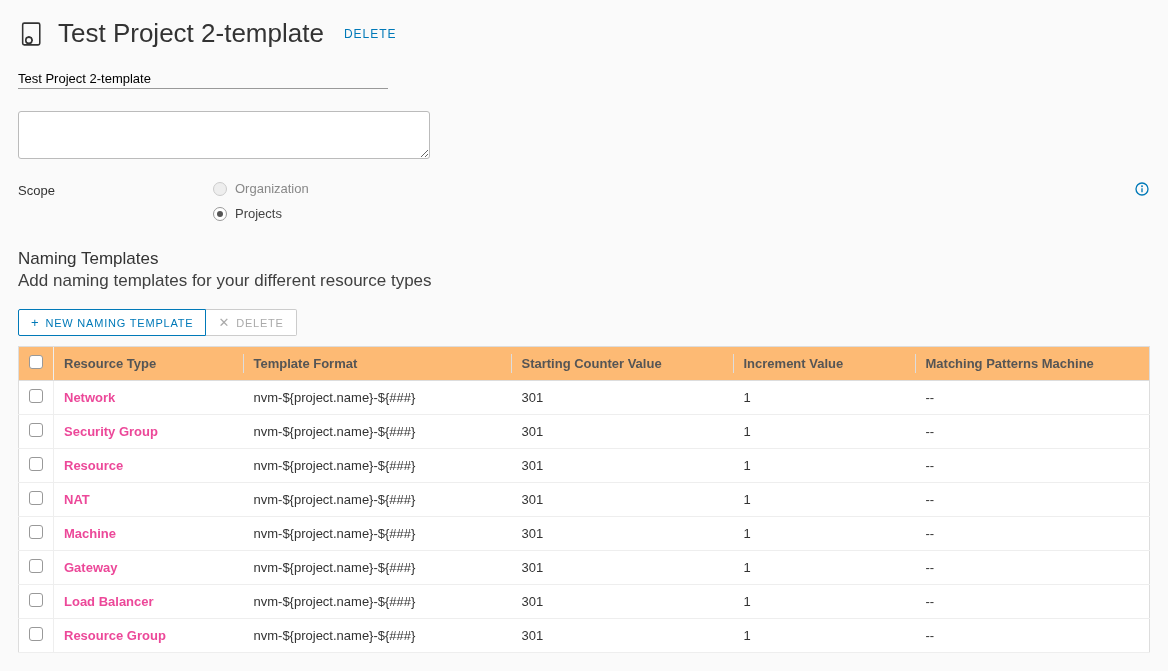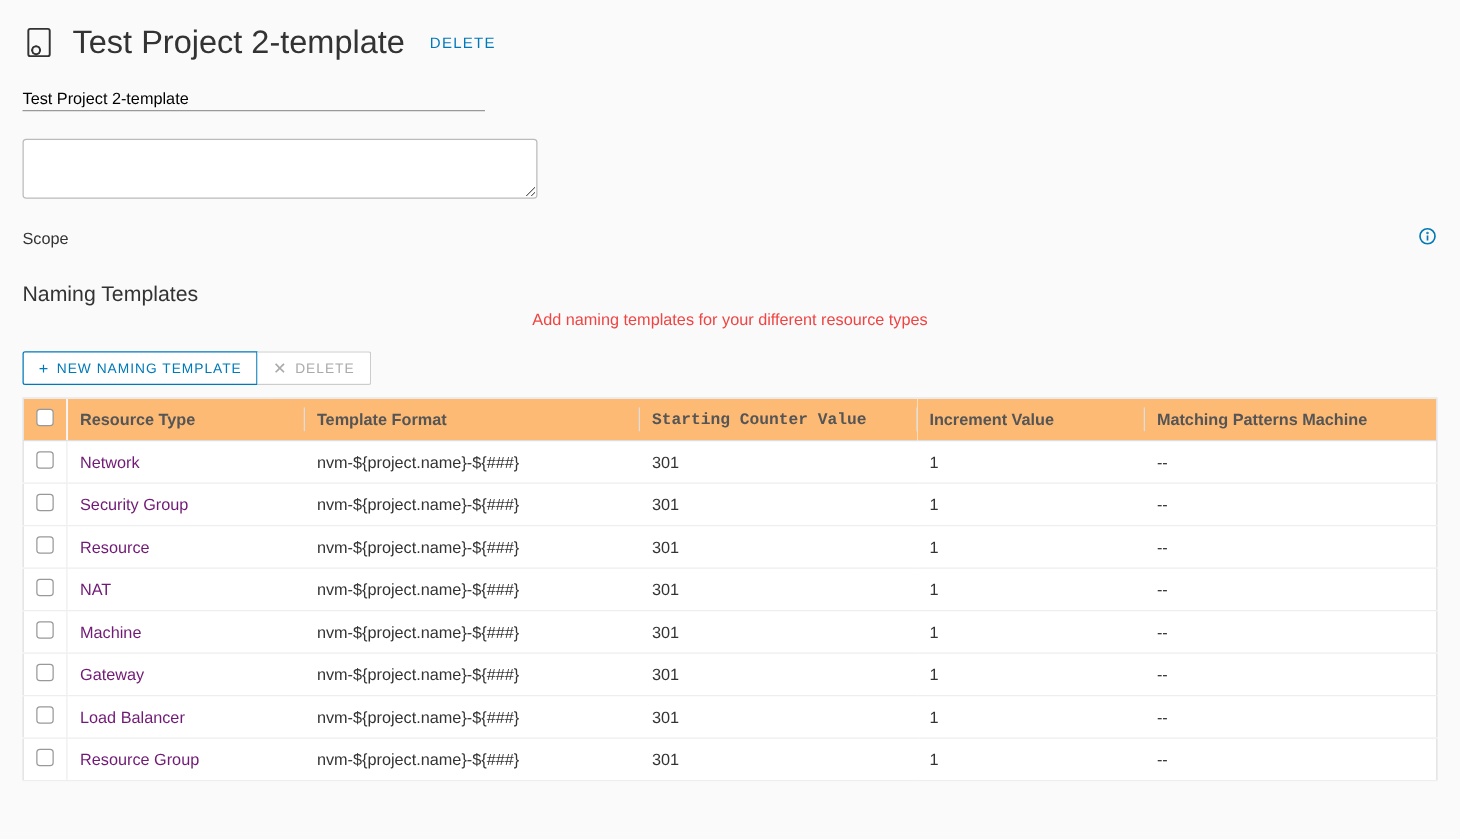--- a/index.html
+++ b/index.html
@@ -85,24 +85,23 @@
     justify-content: flex-end;
   }
   .section-title {
     font-size: 17px;
     color: #333;
     margin-top: 28px;
     margin-bottom: 2px;
     font-weight: 400;
   }
   .section-sub {
-    font-size: 13px;
-    color: #ef4444;
+    font-size: 17px;
+    color: #404040;
     margin-bottom: 18px;
-    text-align: center;
   }
   .toolbar {
     display: flex;
   }
   .btn {
     display: inline-flex;
     align-items: center;
     gap: 6px;
     border: 1px solid #0079b8;
     background: #fff;
@@ -162,24 +161,24 @@
   }
   .table th:last-child::after { display:none; }
   .checkbox {
     width: 14px; height: 14px;
     border: 1px solid #999;
     border-radius: 3px;
     display: inline-block;
     background: #fff;
     cursor: pointer;
   }
-  .link-cell { color: #701a75; cursor: pointer; }
+  .link-cell { color: #ec4899; cursor: pointer; font-weight: bold; }
   .col-type { width: 190px; }
   .col-format { width: 268px; }
-  .col-counter { width: 222px; font-family: Liberation Mono, monospace; }
+  .col-counter { width: 222px; }
   .col-step { width: 182px; }
 </style>
 </head>
 <body>
 
 <div class="page-header">
   <span class="title-icon">
     <svg width="28" height="28" viewBox="0 0 36 36" fill="none" stroke="#333" stroke-width="2">
       <rect x="6" y="4" width="22" height="28" rx="2"></rect>
       <circle cx="14" cy="26" r="4"></circle>
@@ -193,20 +192,32 @@
 <div class="form-row">
   <input class="text-input" type="text" value="Test Project 2-template" style="">
 </div>
 
 <div class="form-row">
   <textarea class="textarea-input" style=""></textarea>
 </div>
 
 <div class="form-row scope-wrap">
   <div class="form-label">Scope</div>
+  <div class="radio-group">
+    <div class="radio-row">
+      <span class="radio disabled"></span>
+      <span class="radio-label disabled">Organization</span>
+    </div>
+    <div class="radio-row">
+      <span class="radio">
+          <span class="dot"></span>
+        </span>
+      <span class="radio-label">Projects</span>
+    </div>
+  </div>
   <div class="info-icon">
     <svg width="16" height="16" viewBox="0 0 24 24" fill="none" stroke="#0079b8" stroke-width="2">
       <circle cx="12" cy="12" r="9"></circle>
       <line x1="12" y1="11" x2="12" y2="17"></line>
       <circle cx="12" cy="8" r="0.5" fill="#0079b8"></circle>
     </svg>
   </div>
 </div>
 
 <div class="section-title">Naming Templates</div>

